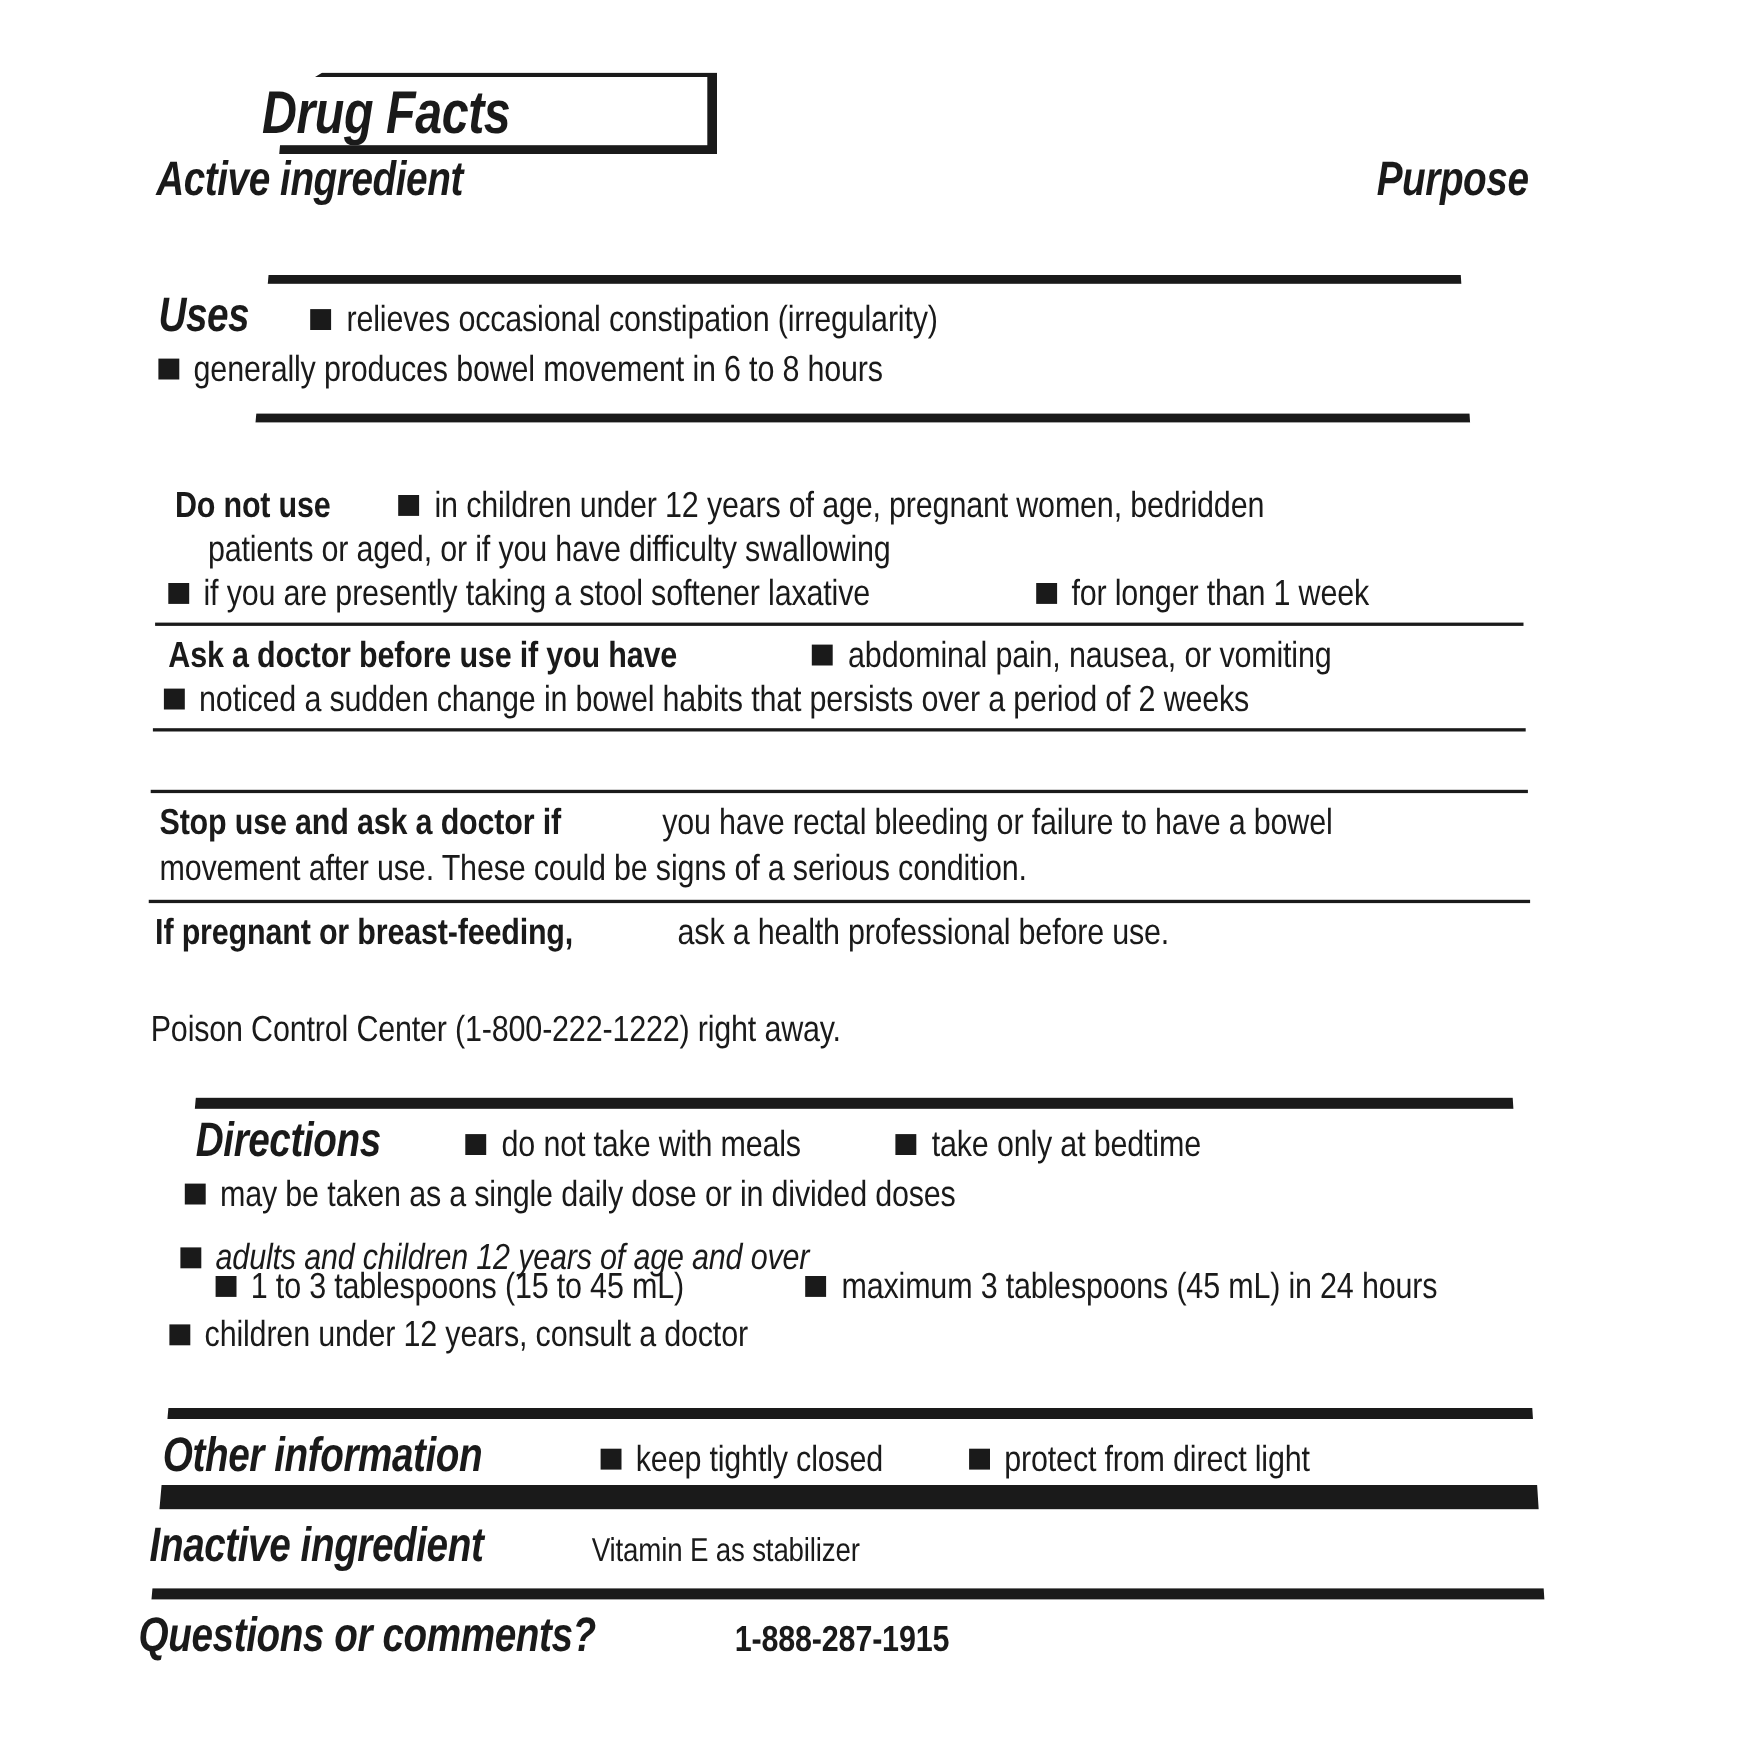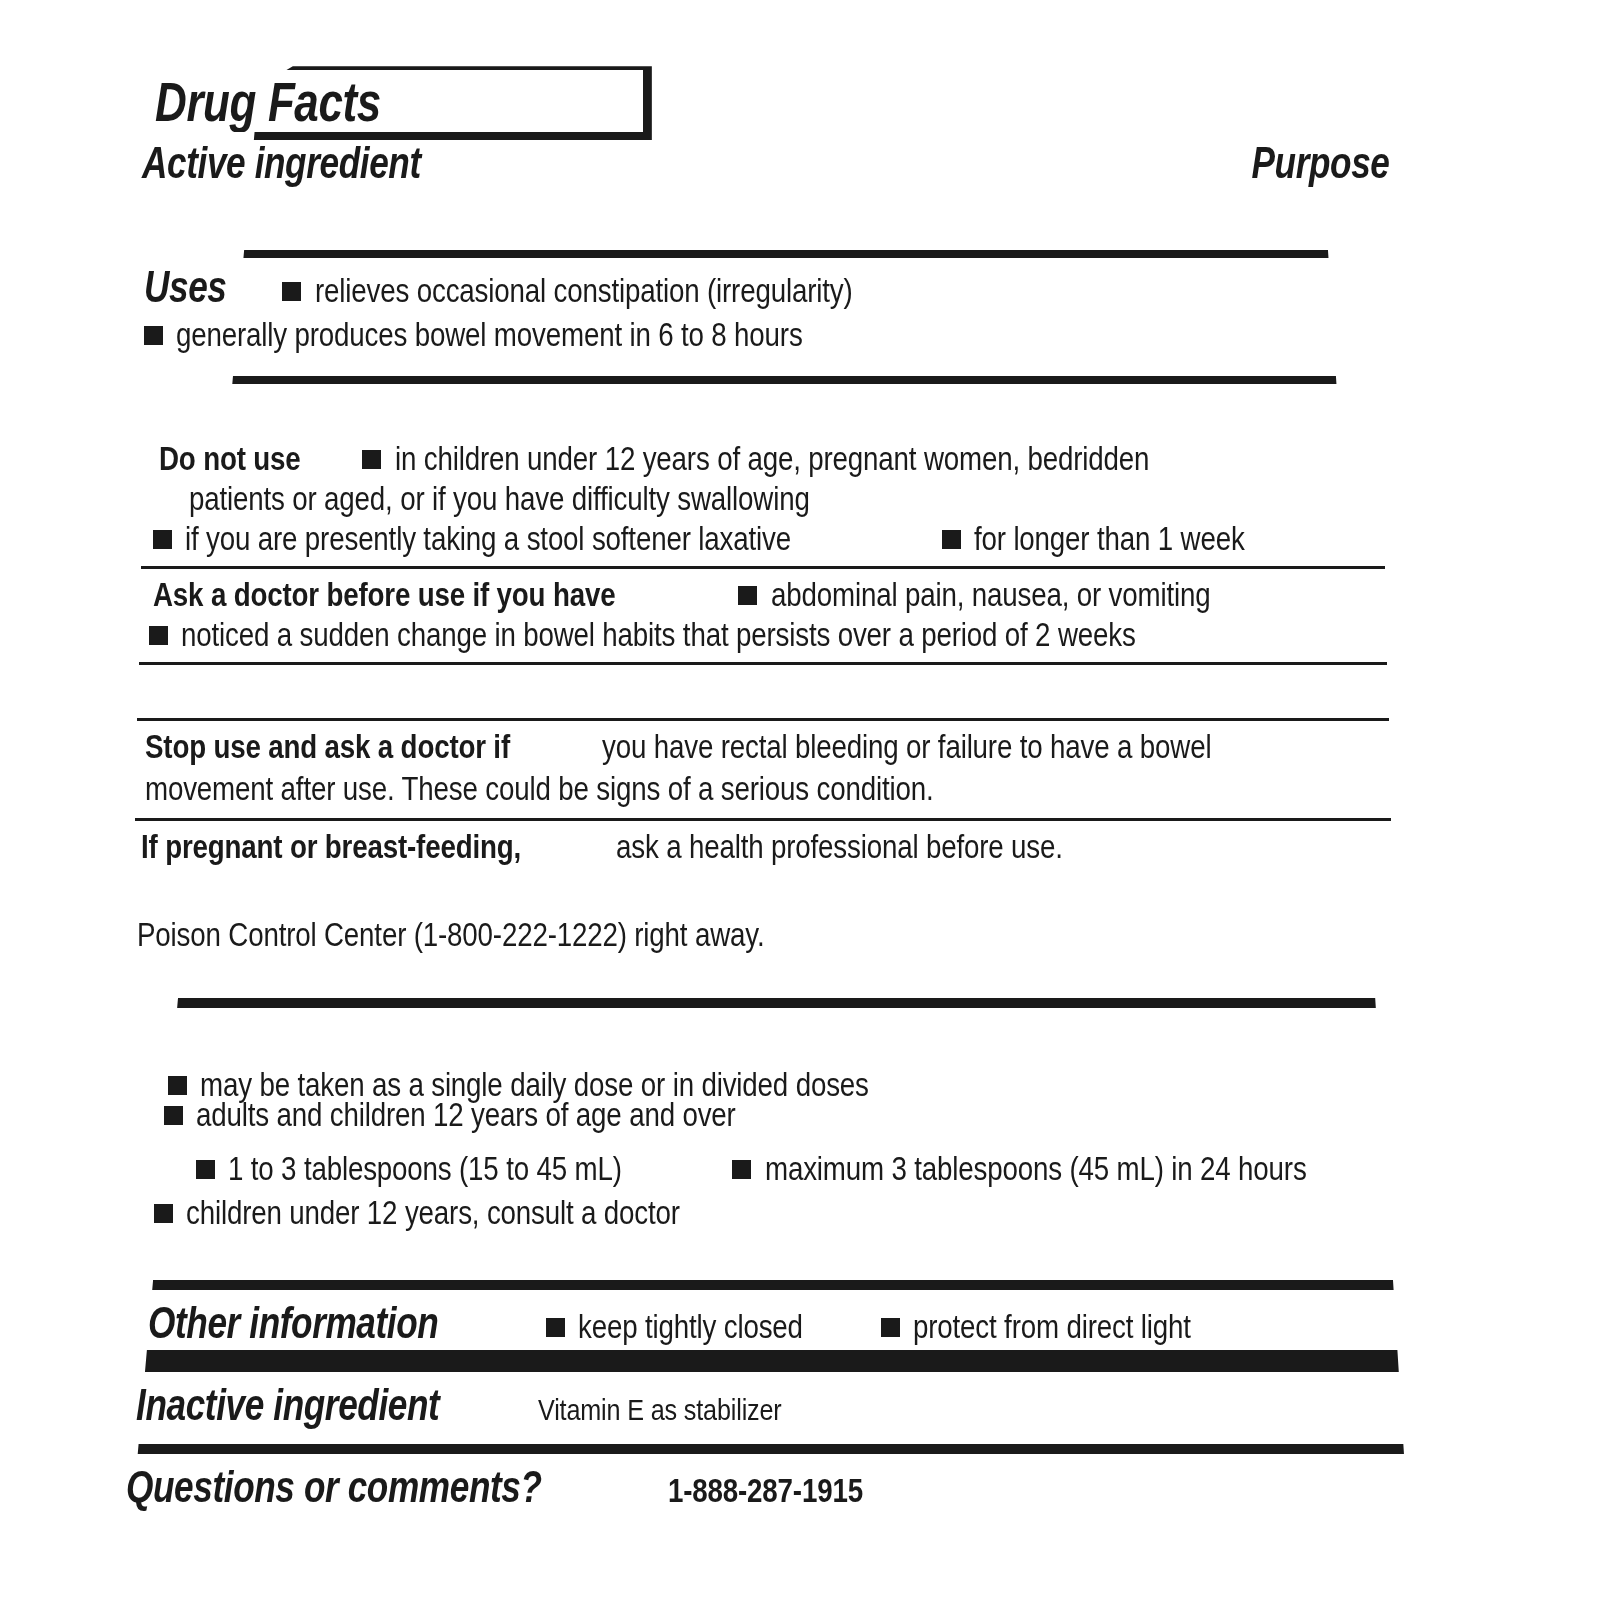--- a/index.html
+++ b/index.html
@@ -158,21 +158,21 @@
 </head>
 <body>
 
 <div id="stage">
   <div class="label">
 
     <div class="plate"></div>
 
     <div class="inner">
 
-      <div class="row" style="left: 25px; top: 12px; width: 510px; height: 62px; margin-left: 0px;">
+      <div class="row" style="left: 25px; top: 12px; width: 510px; height: 62px; margin-left: 0px; text-align: center;">
         <div class="rowtext" style="top:0px; left:12px;">
           <div class="t-title">Drug Facts</div>
         </div>
       </div>
 
       <div class="row" style="left: 24px; top: 82px; width: 1272px; height: 110px; margin-left: 0px;">
         <div class="rowtext" style="top:-2px;">
           <div class="line">
             <span class="t-head">Active ingredient</span>
           </div>
@@ -249,25 +249,34 @@
           <span class="gap-s"></span>
           <span class="t-body">ask a health professional before use.</span>
         </div>
 
         <div class="rowtext" style="top:532px; left:-8px;">
           <span class="t-body">Poison Control Center (1-800-222-1222) right away.</span>
         </div>
       </div>
 
       <div class="row" style="left: 16px; top: 950px; width: 1282px; height: 272px; margin-left: 0px;">
+        <div class="rowtext" style="top:4px; left:44px;">
+          <span class="t-head">Directions</span>
+          <span class="gap"></span>
+          <span class="bullet"></span>
+          <span class="t-body">do not take with meals</span>
+          <span class="gap"></span>
+          <span class="bullet"></span>
+          <span class="t-body">take only at bedtime</span>
+        </div>
         <div class="rowtext" style="top:58px; left:34px;">
           <span class="bullet"></span>
           <span class="t-body">may be taken as a single daily dose or in divided doses</span>
         </div>
-        <div class="rowtext" style="top:88px; left:30px;">
+        <div class="rowtext" style="top:116px; left:30px;font-style:italic;">
           <span class="bullet"></span>
           <span class="t-body">adults and children 12 years of age and over</span>
         </div>
         <div class="rowtext" style="top:142px; left:62px;">
           <span class="bullet"></span>
           <span class="t-body">1 to 3 tablespoons (15 to 45 mL)</span>
           <span class="gap"></span>
           <span class="bullet"></span>
           <span class="t-body">maximum 3 tablespoons (45 mL) in 24 hours</span>
         </div>

